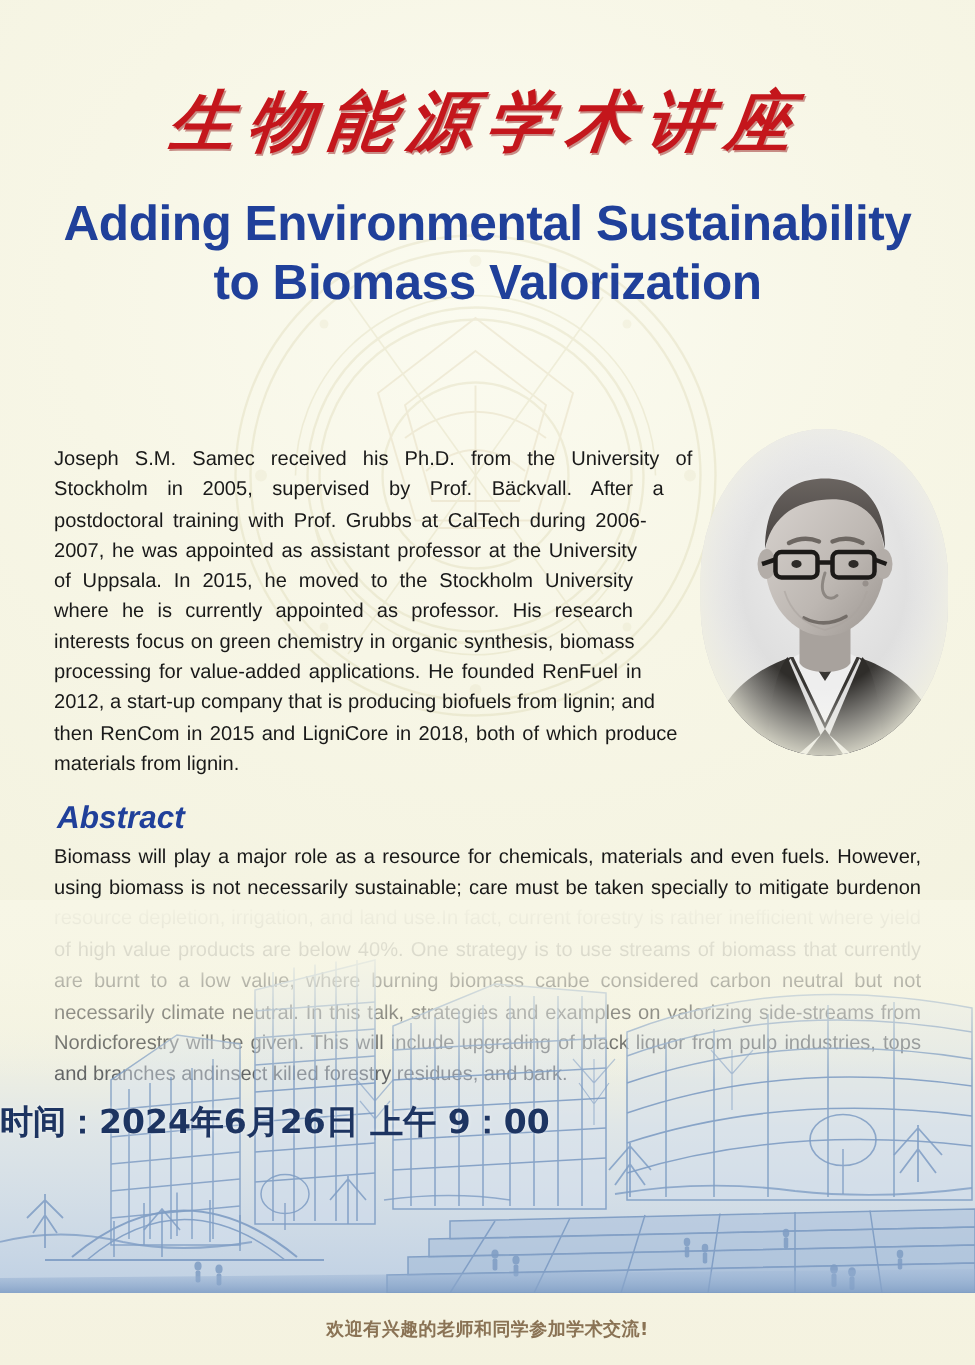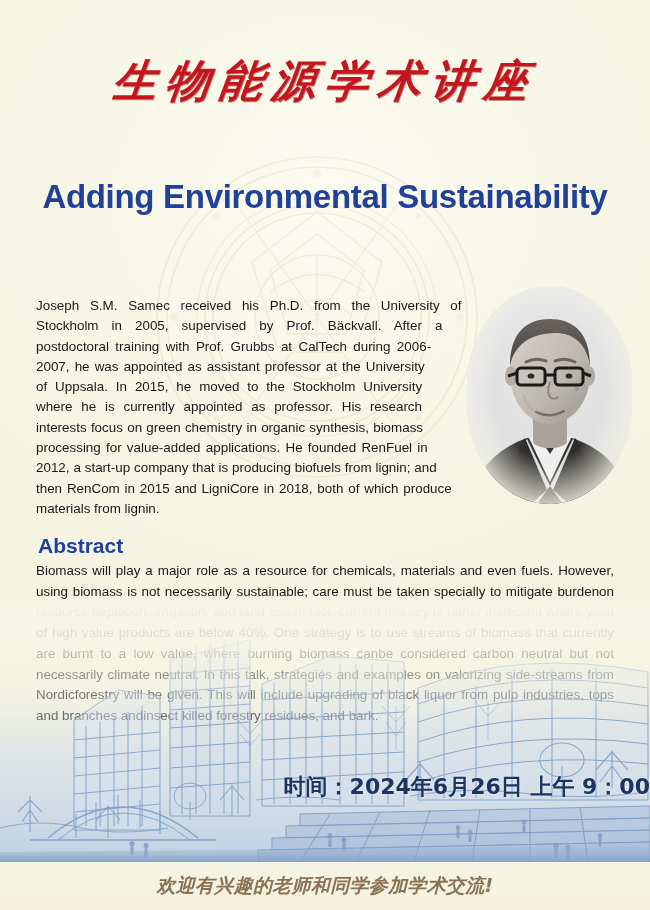--- a/index.html
+++ b/index.html
@@ -45,21 +45,20 @@
     transform:skewX(-7deg);
   }
 
   .en-title{
     position:absolute;left:26px;right:26px;top:130px;
     text-align:center;
     font-size:33px;line-height:1.18;
     font-weight:bold;
     color:#20409a;
     letter-spacing:-.3px;
-    margin-top:48px;
   }
 
   .speaker{
     position:absolute;left:0;right:0;top:215px;
     text-align:center;
     font-size:16px;line-height:1.45;font-weight:bold;
     color:#20409a;
   }
 
   
@@ -82,51 +81,50 @@
     font-size:13.4px;line-height:1.515;
     color:#191919;text-align:justify;
   }
   .portrait-float{
     float:right;width:182px;height:214px;shape-outside:ellipse(50% 50%);
     margin:-6px 0 4px 10px;
   }
 
   .abs-head{
     position:absolute;left:38px;top:534px;
-    font-size:21px;font-weight:bold;
+    font-size:21px;font-weight:bold;font-style:italic;
     color:#20409a;
   }
   .abstract{
     position:absolute;left:36px;top:561px;width:578px;
     font-size:13.4px;line-height:1.545;
     color:#191919;text-align:justify;
   }
 
   
   .when{
-    position:absolute;left:0;right:0;top:771px;
-    text-align:right;
+    position:absolute;left:0;right:0;top:733px;
+    text-align:left;
     font-family:"DejaVu Sans", sans-serif;
     font-size:22px;font-weight:bold;line-height:1.42;
     color:#1d3461;
     text-shadow:0 0 3px rgba(255,255,255,.55);
   }
 
   
   .footer{
     position:absolute;left:0;right:0;bottom:0;height:48px;
     background:linear-gradient(180deg,#f5f3e2 0%, #f4f2df 100%);
     display:flex;align-items:center;justify-content:center;
     gap:62px;
   }
   .footer span{
     font-family:"DejaVu Sans", sans-serif;
-    font-size:19px;font-weight:bold;color:#8a7355;
+    font-size:12px;font-weight:bold;color:#8a7355;
     letter-spacing:.3px;
-    font-style:italic;
   }
 </style>
 </head>
 <body>
 
 <div class="poster">
 
   <div class="emblem">
     <svg viewBox="0 0 330 330" xmlns="http://www.w3.org/2000/svg">
       <g fill="none" stroke="#c9c28f" stroke-width="1.6">
@@ -160,20 +158,21 @@
         <circle cx="64" cy="266" r="3"></circle>
           <circle cx="266" cy="266" r="3"></circle>
       </g>
     </svg>
   </div>
 
   <div class="cn-title">生物能源学术讲座</div>
 
   <div class="en-title">
     <div>Adding Environmental Sustainability</div>
+    <div>to Biomass Valorization</div>
   </div>
 
 
   <div class="bio-wrapper">
     <div class="portrait-float"></div>
     <span class="dropcap">J</span><span>oseph S.M. Samec received his Ph.D. from the University of Stockholm in 2005, supervised by Prof. Bäckvall. After a postdoctoral training with Prof. Grubbs at CalTech during 2006-2007, he was appointed as assistant professor at the University of Uppsala. In 2015, he moved to the Stockholm University where he is currently appointed as professor. His research interests focus on green chemistry in organic synthesis, biomass processing for value-added applications. He founded RenFuel in 2012, a start-up company that is producing biofuels from lignin; and then RenCom in 2015 and LigniCore in 2018, both of which produce materials from lignin.</span>
   </div>
 
   <div class="portrait">
     <div class="ph">

